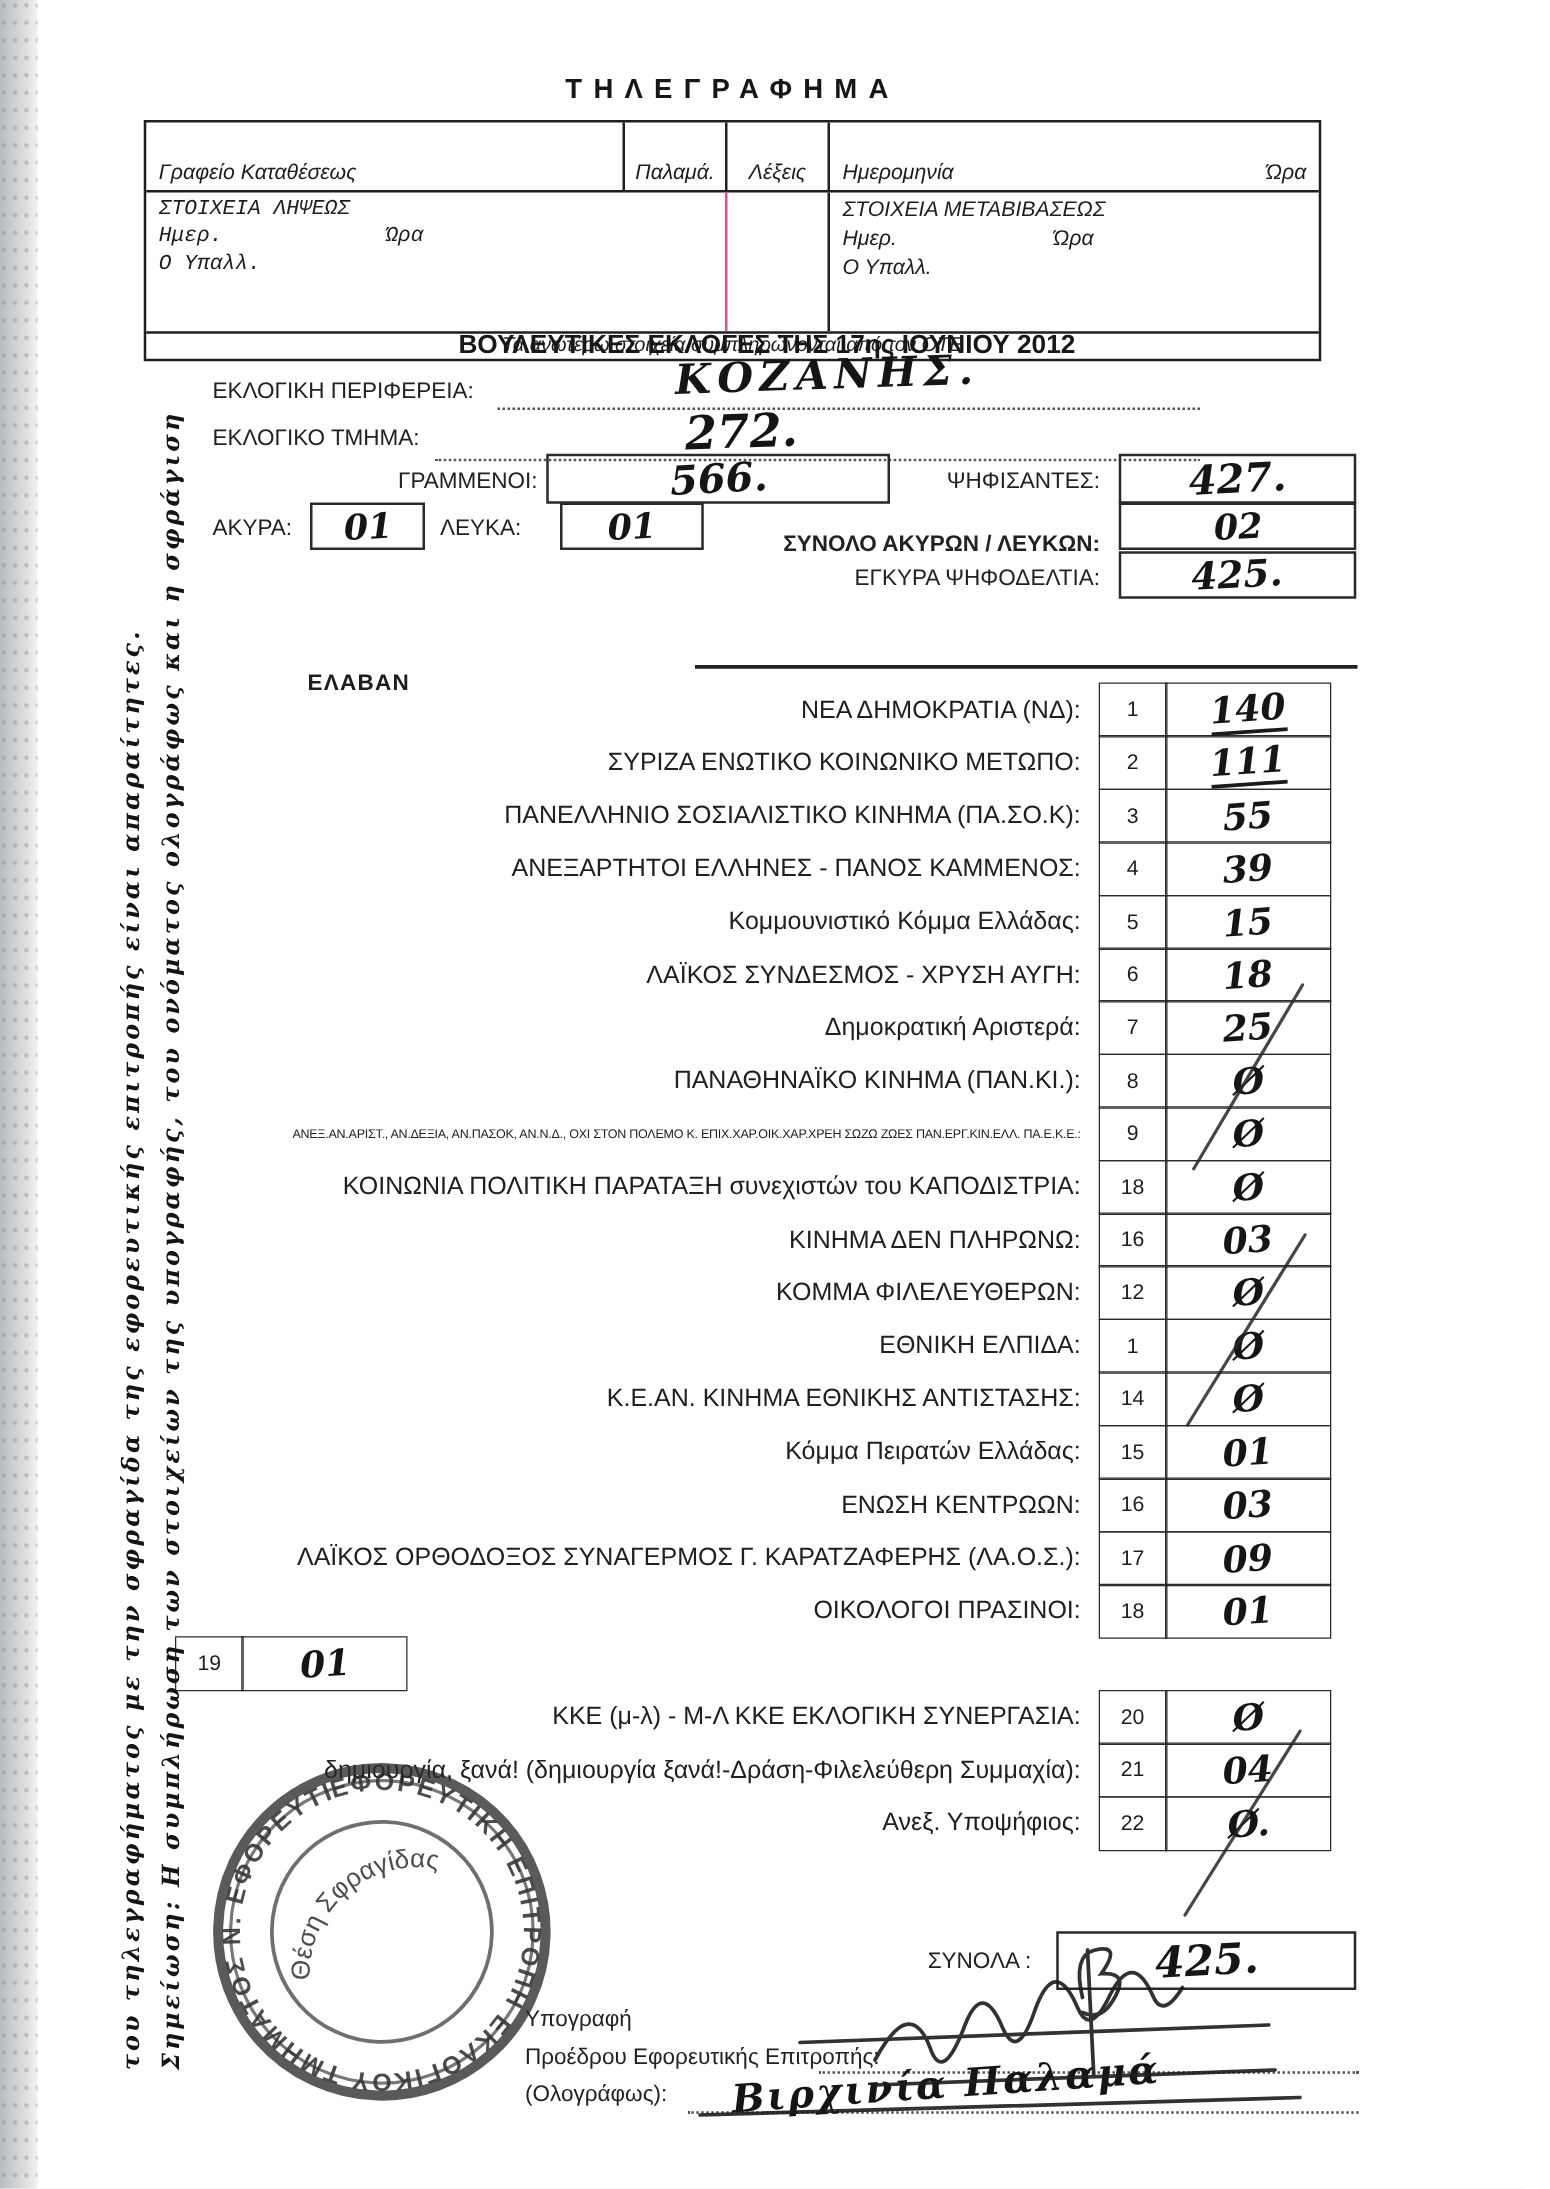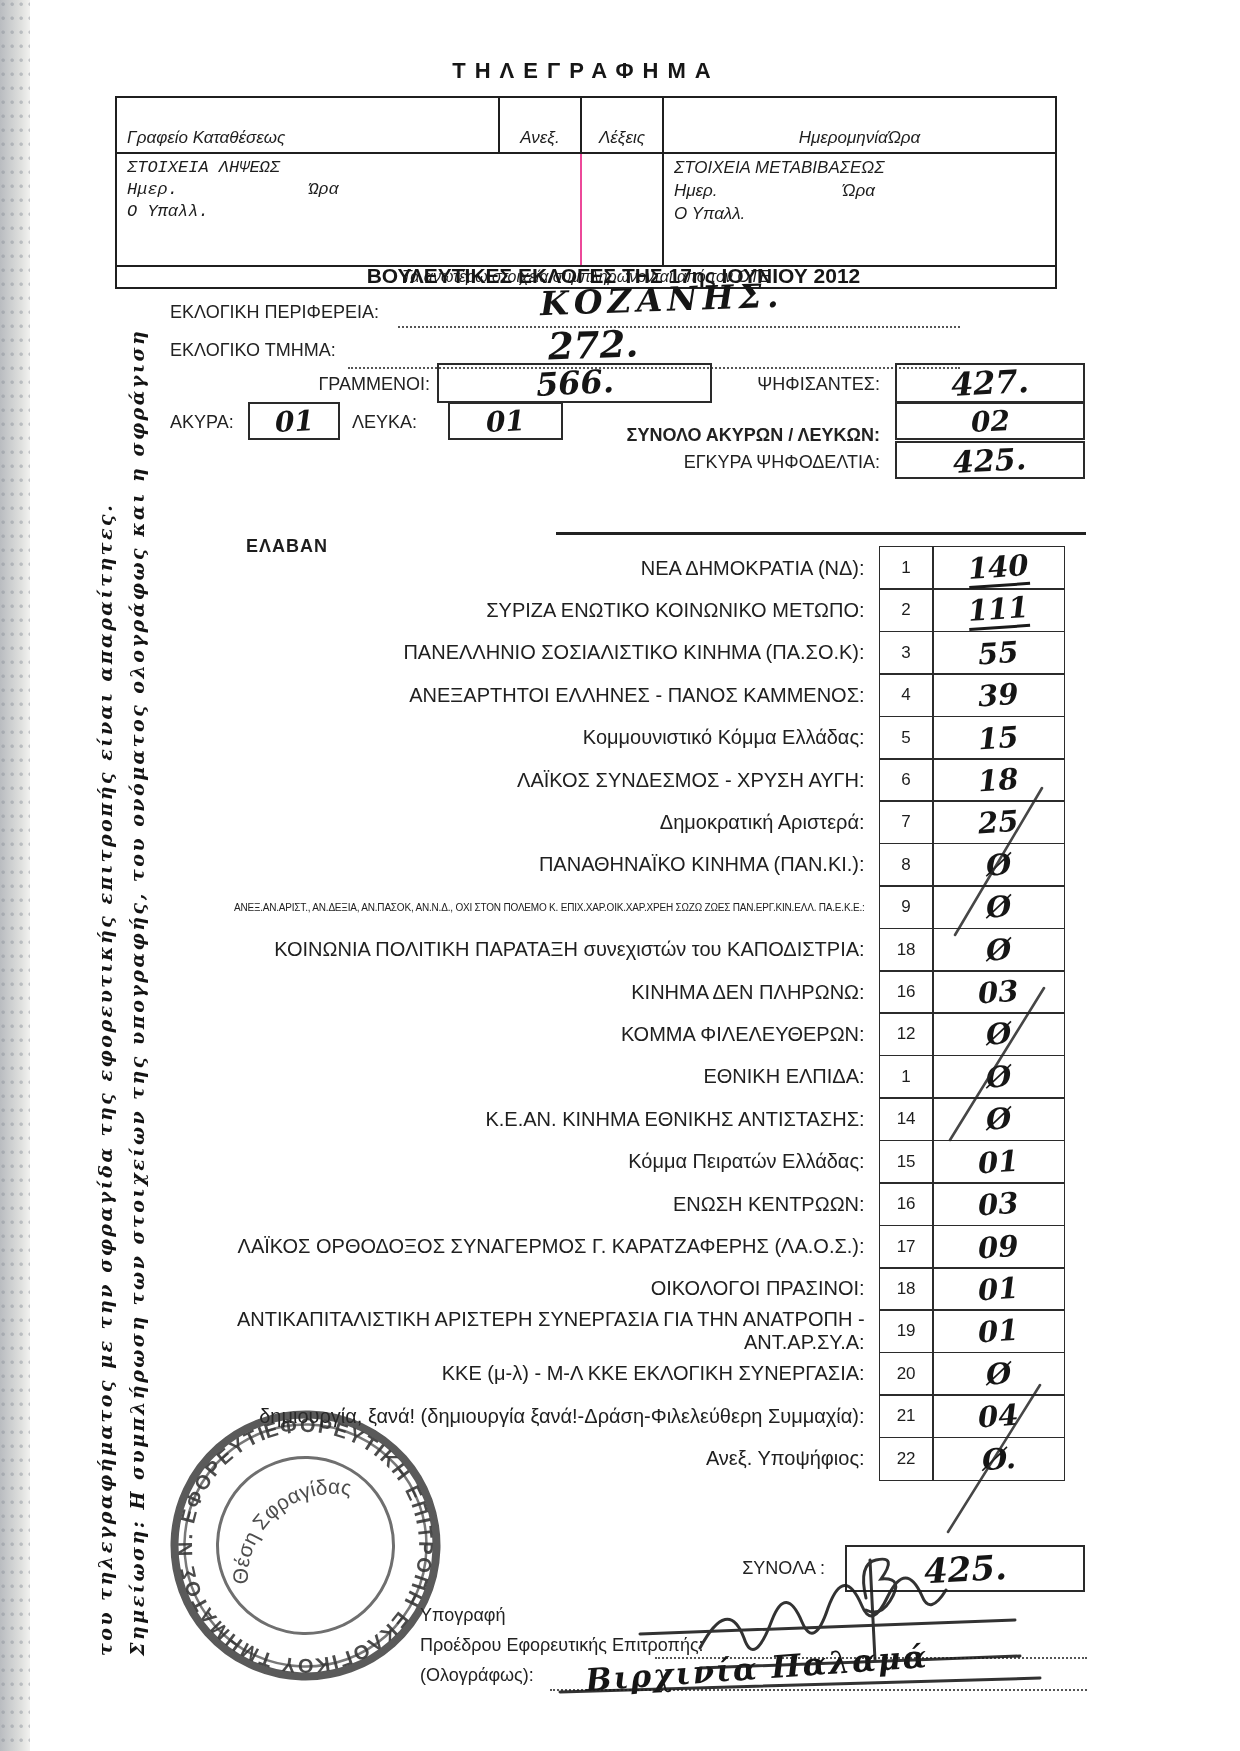--- a/index.html
+++ b/index.html
@@ -16,21 +16,21 @@
   
   #tg-title{left:115px;top:58px;width:942px;text-align:center;font-size:22px;font-weight:bold;
     letter-spacing:9px;color:#161616;}
   #ttable{left:115px;top:96px;width:942px;height:193px;border:2.5px solid #1f1f1f;box-sizing:border-box;
     display:flex;flex-direction:column;font-style:italic;font-size:17px;}
   .trowA{display:flex;height:54px;border-bottom:2px solid #1f1f1f;}
   .trowA>div{box-sizing:border-box;display:flex;align-items:flex-end;padding-bottom:4px;}
   .tc1{width:383px;padding-left:10px;border-right:2px solid #1f1f1f;}
   .tc2{width:82px;justify-content:center;border-right:2px solid #1f1f1f;}
   .tc3{width:82px;justify-content:center;border-right:2px solid #1f1f1f;}
-  .tc4{flex:1;justify-content:center;padding-left:10px;padding-right:10px;}
+  .tc4{flex:1;justify-content:space-between;padding-left:10px;padding-right:10px;}
   .trowB{display:flex;height:111px;border-bottom:2px solid #1f1f1f;}
   .trowB>div{box-sizing:border-box;}
   .tb1{width:465px;border-right:2px solid #ec4899;padding:4px 0 0 10px;font-family:Liberation Mono, monospace;}
   .tbmid{width:82px;border-right:2px solid #1f1f1f;}
   .tb2{flex:1;padding:4px 0 0 10px;}
   .tb-line{margin-top:3px;}
   .tb-hour{display:inline-block;margin-left:120px;}
   .trowC{flex:1;display:flex;align-items:center;justify-content:center;font-size:16px;}
   
   #election-title{left:115px;top:264px;width:942px;text-align:center;text-indent:55px;
@@ -70,21 +70,21 @@
 
 <div id="page">
 
   <div id="edge-strip" class="abs"></div>
 
   <div id="tg-title" class="abs">ΤΗΛΕΓΡΑΦΗΜΑ</div>
 
   <div id="ttable" class="abs">
     <div class="trowA">
       <div class="tc1">Γραφείο Καταθέσεως</div>
-      <div class="tc2">Ανεξ.</div>
+      <div class="tc2">Παλαμά.</div>
       <div class="tc3">Λέξεις</div>
       <div class="tc4">
         <span>Ημερομηνία</span>
         <span>Ώρα</span>
       </div>
     </div>
     <div class="trowB">
       <div class="tb1">
         <div>ΣΤΟΙΧΕΙΑ ΛΗΨΕΩΣ</div>
         <div class="tb-line">
@@ -285,21 +285,20 @@
 
     <div class="party-row">
       <div class="party-label">ΟΙΚΟΛΟΓΟΙ ΠΡΑΣΙΝΟΙ:</div>
       <div class="party-num">18</div>
       <div class="party-vote">
         <span class="hand">01</span>
       </div>
     </div>
 
     <div class="party-row">
-      <div class="party-label">ΑΝΤΙΚΑΠΙΤΑΛΙΣΤΙΚΗ ΑΡΙΣΤΕΡΗ ΣΥΝΕΡΓΑΣΙΑ ΓΙΑ ΤΗΝ ΑΝΑΤΡΟΠΗ - ΑΝΤ.ΑΡ.ΣΥ.Α:</div>
       <div class="party-num">19</div>
       <div class="party-vote">
         <span class="hand">01</span>
       </div>
     </div>
 
     <div class="party-row">
       <div class="party-label">ΚΚΕ (μ-λ) - Μ-Λ ΚΚΕ ΕΚΛΟΓΙΚΗ ΣΥΝΕΡΓΑΣΙΑ:</div>
       <div class="party-num">20</div>
       <div class="party-vote">

